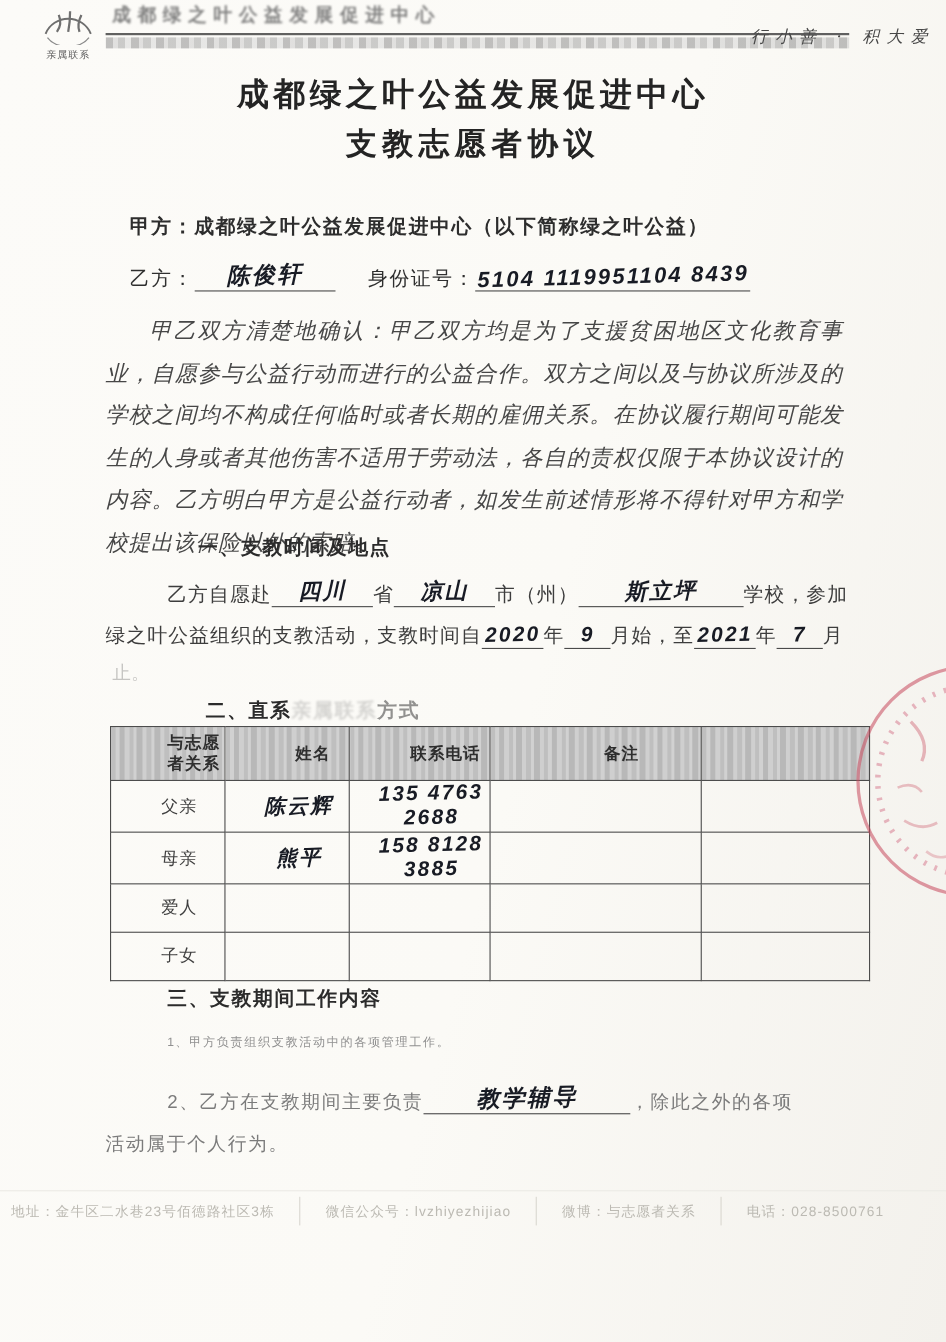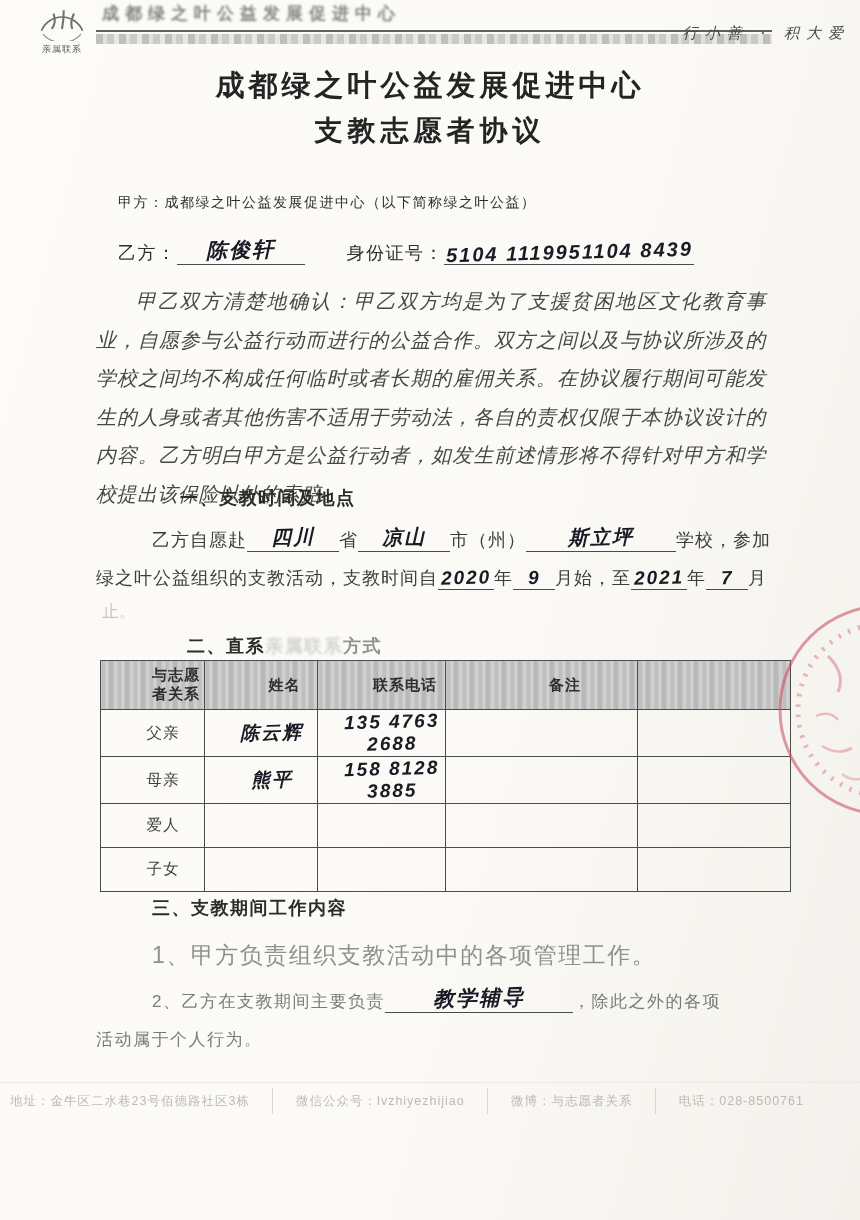--- a/index.html
+++ b/index.html
@@ -16,21 +16,21 @@
   .org-blur{left:102px;top:2px;font-size:17px;letter-spacing:6px;color:#6d6d6d;filter:blur(1.2px);opacity:.85;font-weight:700;}
   .head-rule{left:96px;top:30px;width:676px;height:2px;background:#454545;opacity:.85;}
   .head-smudge{left:96px;top:34px;width:676px;height:10px;opacity:.55;
     background:repeating-linear-gradient(90deg,#8e8e8e 0 7px,#cacaca 7px 11px,#a3a3a3 11px 18px,#d6d6d6 18px 23px);}
   .slogan{right:10px;top:24px;font-family:"DejaVu Serif","Liberation Serif",serif;font-style:italic;
     font-size:15px;letter-spacing:7px;color:#474747;}
   
   .title1{left:0;top:66px;width:860px;text-align:center;font-size:29px;font-weight:700;letter-spacing:4px;color:#242424;}
   .title2{left:0;top:112px;width:860px;text-align:center;font-size:28px;font-weight:700;letter-spacing:5px;color:#242424;}
   
-  .party-a{left:118px;top:194px;font-size:14px;font-weight:400;color:#2d2d2d;letter-spacing:1.5px;}
+  .party-a{left:118px;top:194px;font-size:18px;font-weight:700;color:#2d2d2d;letter-spacing:1.5px;}
   .party-b{left:118px;top:236px;font-size:18px;color:#2f2f2f;letter-spacing:1.5px;}
   .blank{display:inline-block;border-bottom:1.6px solid #4a4a4a;text-align:center;vertical-align:bottom;}
   .hand{font-style:italic;color:#181b24;letter-spacing:2px;font-weight:600;}
   .hand-tilt{display:inline-block;transform:rotate(-1.5deg);}
   
   .preamble{left:96px;top:282px;width:670px;font-size:20px;line-height:38.5px;text-align:justify;
     text-indent:2em;color:#474747;letter-spacing:.5px;font-style:italic;}
   
   .sec-heading{font-size:18px;font-weight:700;color:#2b2b2b;letter-spacing:1.5px;}
   .s1-h{left:152px;top:486px;margin-left:28px;}
@@ -45,21 +45,21 @@
   .contacts{left:100px;top:660px;border-collapse:collapse;table-layout:fixed;width:690px;}
   .contacts th,.contacts td{border:1.6px solid #4c4c4c;overflow:hidden;}
   .contacts thead th{height:46px;font-size:15px;font-weight:700;color:#2e2e2e;letter-spacing:1px;
     background:repeating-linear-gradient(90deg,#bfbfbf 0 4px,#d1d1d1 4px 7px,#b8b8b8 7px 12px,#cfcfcf 12px 16px);padding-left:48px;}
   .contacts td{height:41px;font-size:15.5px;text-align:center;color:#3f3f3f;letter-spacing:1px;padding-left:22px;}
   .contacts td .hand{font-size:19px;}
   
   .stamp{left:750px;top:596px;width:110px;height:240px;opacity:.55;filter:blur(.3px);}
   
   .s3-h{left:152px;top:896px;}
-  .s3-i1{left:152px;top:940px;font-size:23px;color:#909090;letter-spacing:1.5px;}
+  .s3-i1{left:152px;top:940px;font-size:11px;color:#909090;letter-spacing:1.5px;}
   .s3-i2{left:152px;top:984px;font-size:17px;color:#7b7b7b;letter-spacing:1.5px;}
   .s3-i2 .hand{font-size:21px;}
   .s3-i2c{left:96px;top:1028px;font-size:17px;color:#7b7b7b;letter-spacing:1.5px;}
   
   .footer-line{left:0;top:1082px;width:860px;border-top:1px solid #eceae5;}
   .footer{left:0;top:1088px;width:816px;display:flex;align-items:center;justify-content:space-between;
     box-sizing:border-box;padding:0 12px 0 10px;color:#bcbab3;font-size:12.5px;letter-spacing:1px;}
   .fsep{width:1px;height:26px;background:#d9d7d0;}
 </style>
 </head>
@@ -87,21 +87,21 @@
   <div class="abs slogan">行小善 · 积大爱</div>
 
   <div class="abs title2">支教志愿者协议</div>
   <div class="abs title1">成都绿之叶公益发展促进中心</div>
 
   <div class="abs party-a">
     <span>甲方：</span><span>成都绿之叶公益发展促进中心（以下简称绿之叶公益）</span>
   </div>
 
   <div class="abs party-b">
-    <span>乙方：</span><span class="blank" style="min-width:128px;"><span class="hand hand-tilt" style="font-size:21px;">陈俊轩</span></span><span style="margin-left:42px;">身份证号：</span><span class="blank" style="min-width:250px;"><span class="hand hand-tilt" style="font-size:20px;">5104 1119951104 8439</span></span>
+    <span>乙方：</span><span class="blank" style="min-width:128px;"><span class="hand hand-tilt" style="font-size:21px;">陈俊轩</span></span><span style="margin-left:30px;">身份证号：</span><span class="blank" style="min-width:250px;"><span class="hand hand-tilt" style="font-size:20px;">5104 1119951104 8439</span></span>
   </div>
 
   <div class="abs preamble">甲乙双方清楚地确认：甲乙双方均是为了支援贫困地区文化教育事业，自愿参与公益行动而进行的公益合作。双方之间以及与协议所涉及的学校之间均不构成任何临时或者长期的雇佣关系。在协议履行期间可能发生的人身或者其他伤害不适用于劳动法，各自的责权仅限于本协议设计的内容。乙方明白甲方是公益行动者，如发生前述情形将不得针对甲方和学校提出该保险以外的索赔。</div>
 
   <div class="abs sec-heading s1-h">一、支教时间及地点</div>
   <div class="abs s1-l1">
     <span>乙方自愿赴</span><span class="blank" style="min-width:92px;"><span class="hand hand-tilt" style="font-size:20px;">四川</span></span><span>省</span><span class="blank" style="min-width:92px;"><span class="hand hand-tilt" style="font-size:20px;">凉山</span></span><span>市（州）</span><span class="blank" style="min-width:150px;"><span class="hand hand-tilt" style="font-size:20px;">斯立坪</span></span><span>学校，参加</span>
   </div>
   <div class="abs s1-l2">
     <span>绿之叶公益组织的支教活动，支教时间自</span><span class="blank" style="min-width:56px;"><span class="hand hand-tilt" style="font-size:19px;">2020</span></span><span>年</span><span class="blank" style="min-width:42px;"><span class="hand hand-tilt" style="font-size:19px;">9</span></span><span>月始，至</span><span class="blank" style="min-width:56px;"><span class="hand hand-tilt" style="font-size:19px;">2021</span></span><span>年</span><span class="blank" style="min-width:42px;"><span class="hand hand-tilt" style="font-size:19px;">7</span></span><span>月</span>

